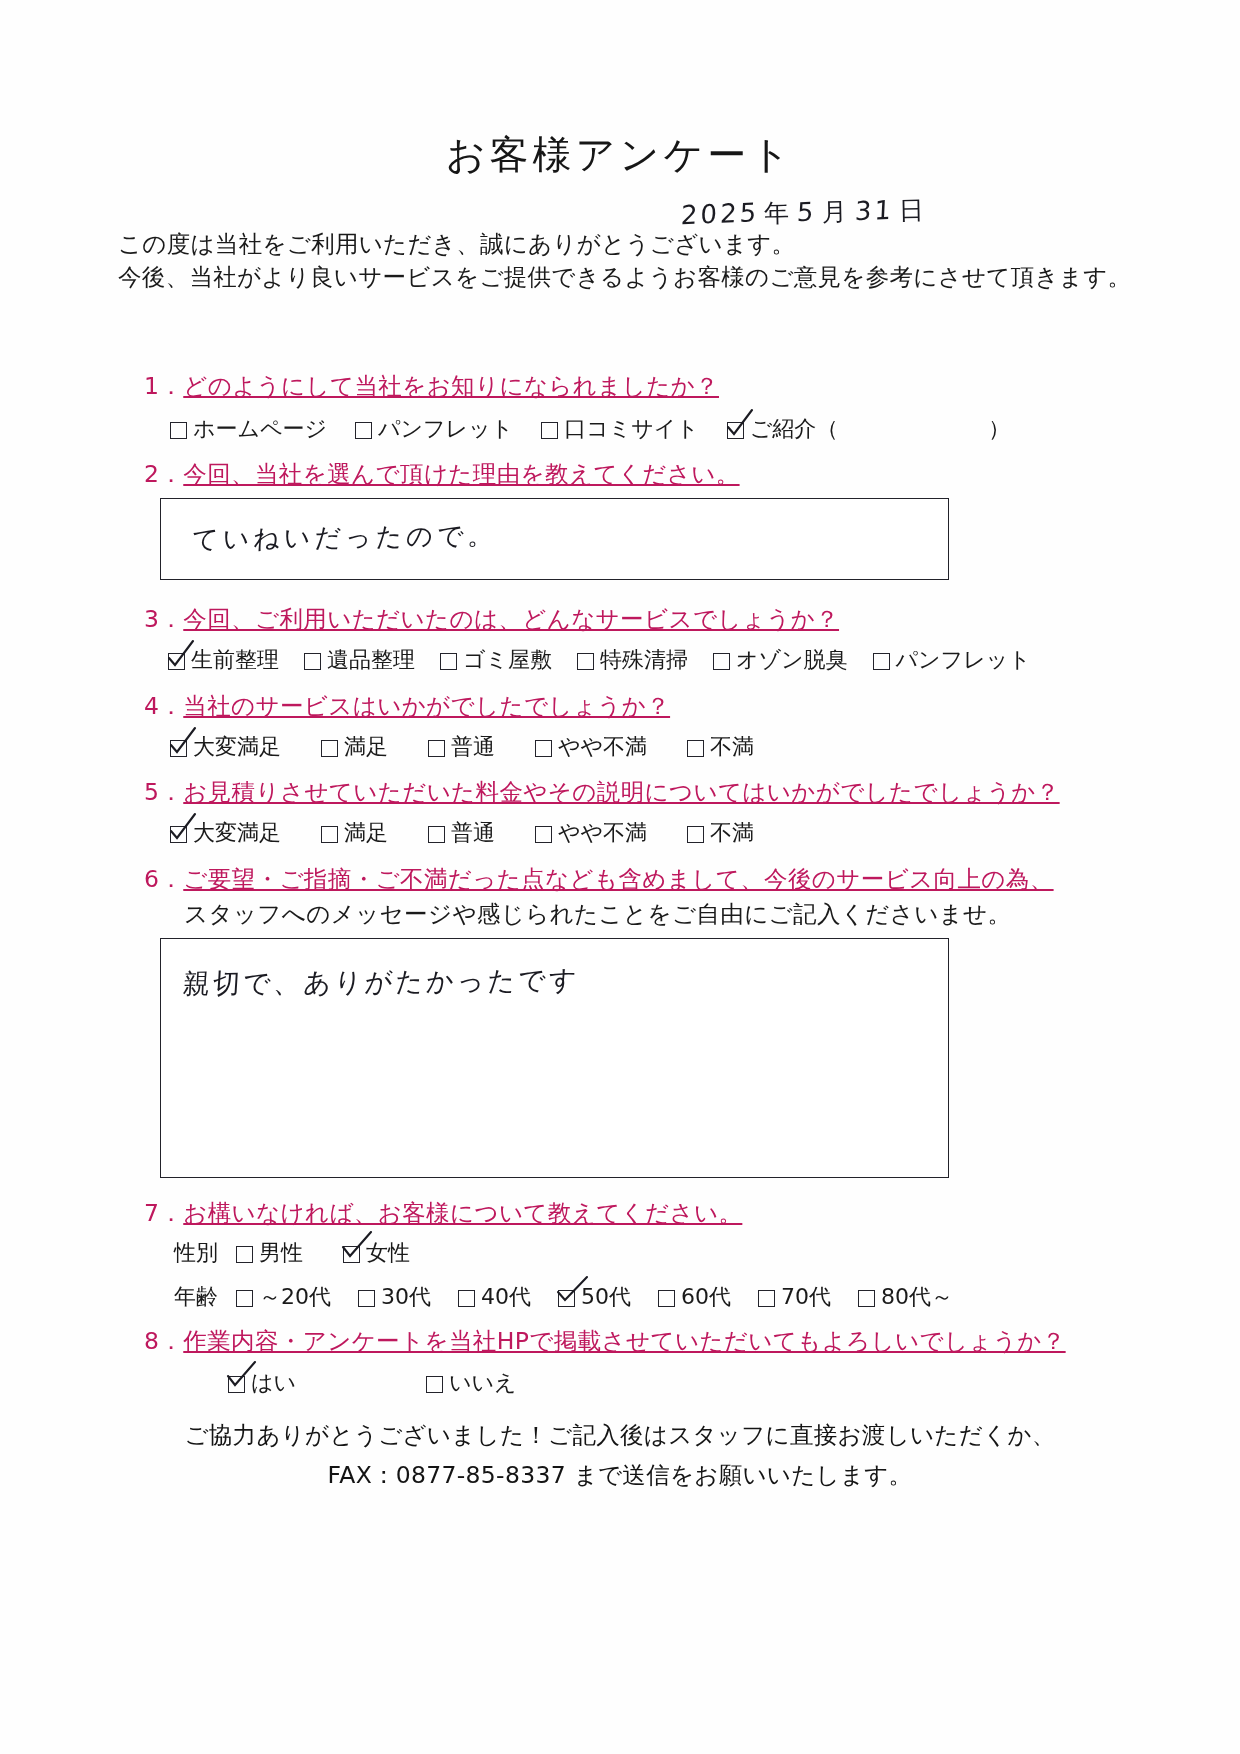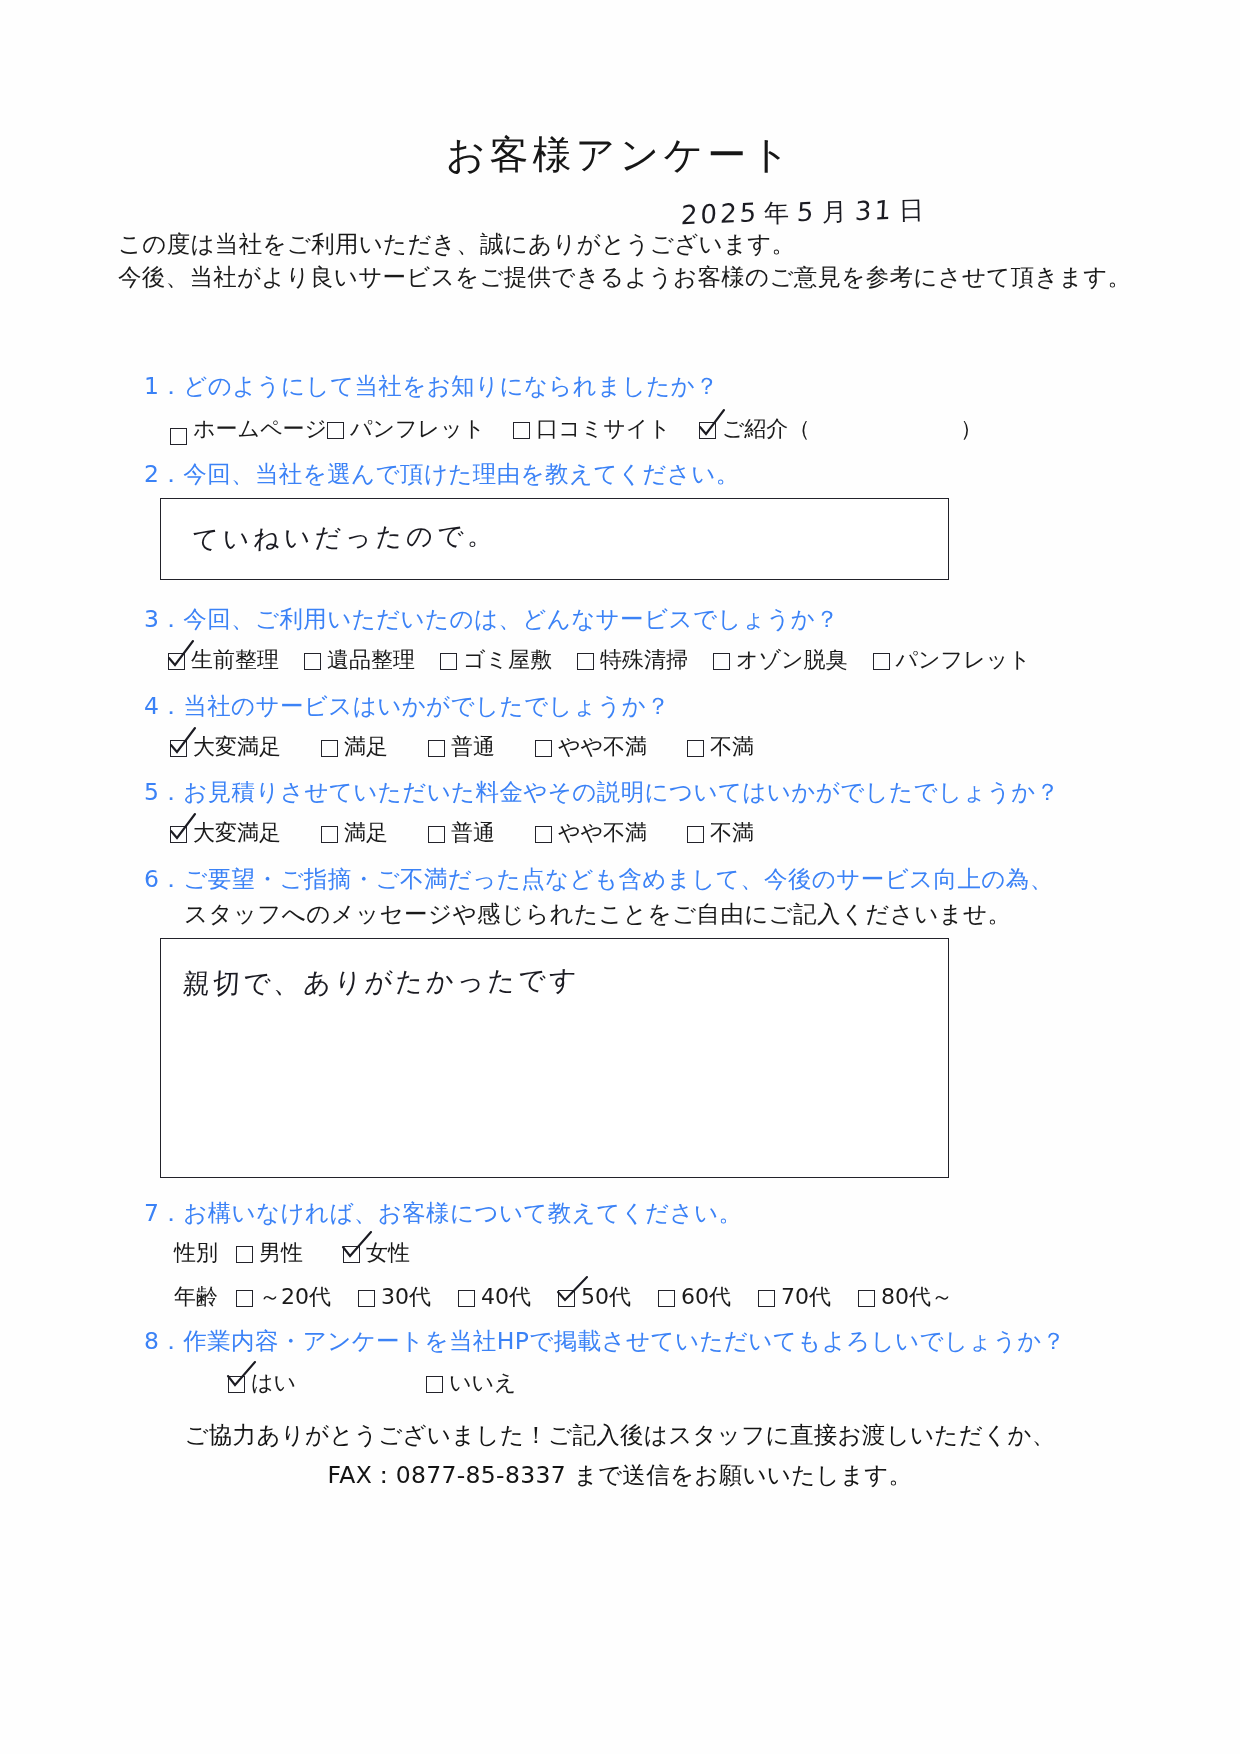--- a/index.html
+++ b/index.html
@@ -71,21 +71,22 @@
   }
   .intro div { white-space: nowrap; }
 
   
   .q {
     position: absolute;
     font-family: "DejaVu Sans", "Liberation Sans", sans-serif;
     font-size: 23.5px;
     letter-spacing: 0.4px;
     white-space: nowrap;
-    color: #3b82f6;
+    color: #be185d;
+    text-decoration: underline;
   }
   .q-num { display: inline-block; }
   .q-line2 {
     position: absolute;
     font-family: "DejaVu Sans", "Liberation Sans", sans-serif;
     font-size: 23.5px;
     letter-spacing: 0.4px;
     white-space: nowrap;
   }
 
@@ -179,21 +180,21 @@
 
   <div class="intro">
     <div>この度は当社をご利用いただき、誠にありがとうございます。</div>
     <div>今後、当社がより良いサービスをご提供できるようお客様のご意見を参考にさせて頂きます。</div>
   </div>
 
   <div class="q" style="left:144px; top:370px;">
     <span class="q-num">1．</span><span>どのようにして当社をお知りになられましたか？</span>
   </div>
   <div class="opts" style="left:170px; top:414px;">
-    <div class="opt" style="align-items:flex-end;">
+    <div class="opt" style="margin-right:28px;">
       <span class="box"></span>
       <span class="opt-label">ホームページ</span>
     </div>
     <div class="opt" style="margin-right:28px;">
       <span class="box"></span>
       <span class="opt-label">パンフレット</span>
     </div>
     <div class="opt" style="margin-right:28px;">
       <span class="box"></span>
       <span class="opt-label">口コミサイト</span>

